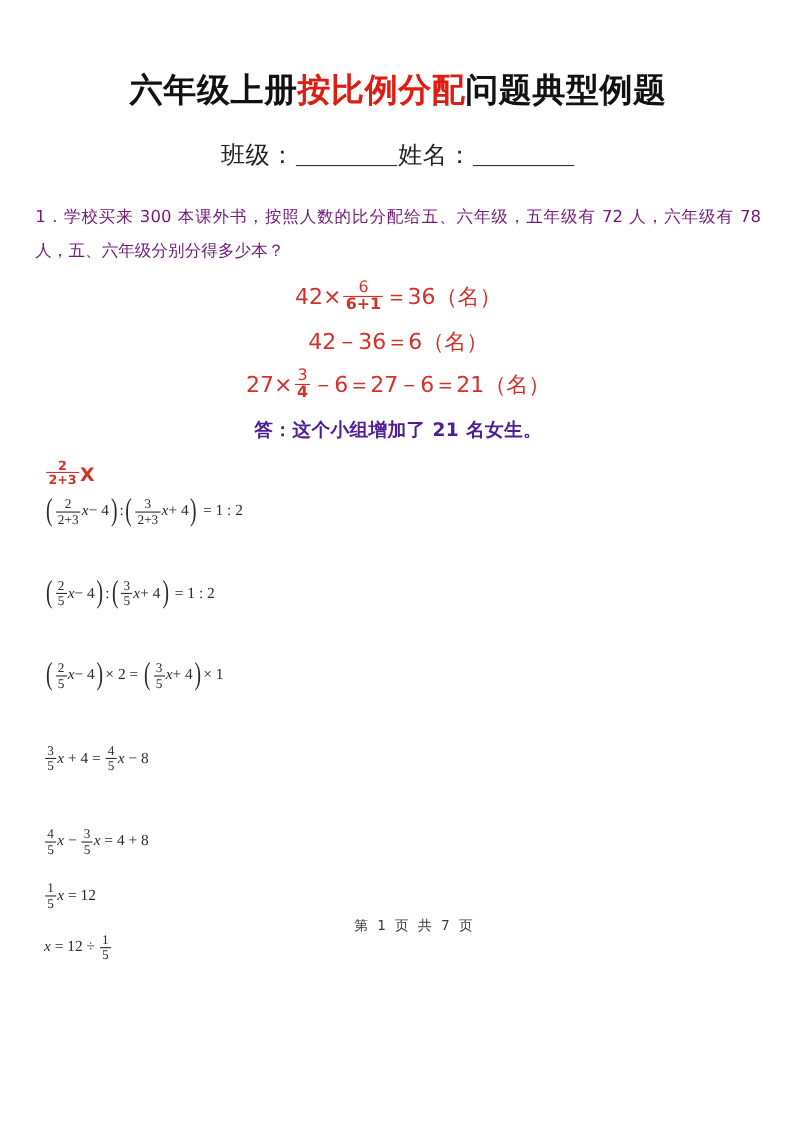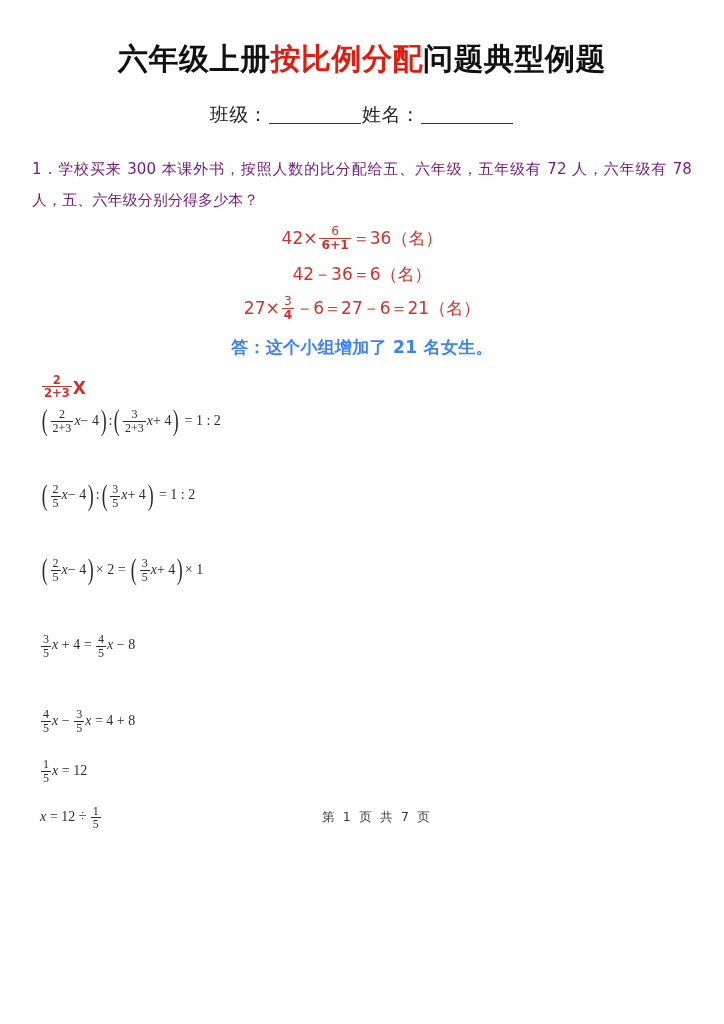--- a/index.html
+++ b/index.html
@@ -14,20 +14,21 @@
     font-family: "Liberation Serif", "DejaVu Serif", serif;
     color: #1a1a1a;
     overflow: hidden;
   }
   .page {
     position: relative;
     width: 724px;
     height: 852px;
     box-sizing: border-box;
     padding: 0 32px;
+    margin-top: 24px;
   }
 
   
   .doc-title {
     text-align: center;
     font-family: "DejaVu Sans", "Liberation Sans", sans-serif;
     font-weight: bold;
     font-size: 30px;
     letter-spacing: 0.5px;
     margin: 0;
@@ -35,21 +36,21 @@
     line-height: 1.28;
     white-space: nowrap;
   }
   .doc-title .seg-red { color: #e01b10; }
   .doc-title .seg-black { color: #111111; }
 
   
   .nameline {
     text-align: center;
     font-family: "DejaVu Sans", "Liberation Sans", sans-serif;
-    font-size: 19px;
+    font-size: 22px;
     color: #222;
     margin-top: 24px;
     letter-spacing: 0.4px;
   }
   .nameline .blank {
     display: inline-block;
     border-bottom: 1.6px solid #333;
     width: 92px;
     vertical-align: -3px;
     margin: 0 1px;
@@ -67,31 +68,31 @@
   .q1 { margin-top: 26px; }
   .q2 { margin-top: 18px; }
 
   
   .solution {
     color: #d0322a;
     text-align: center;
     font-family: "DejaVu Sans", "Liberation Sans", sans-serif;
   }
   .sol-line {
-    font-size: 17px;
+    font-size: 20px;
     margin-top: 9px;
     line-height: 1.5;
     white-space: nowrap;
   }
   .sol-line.first { margin-top: 11px; }
   .sol-answer {
     font-size: 17px;
     font-weight: bold;
     margin-top: 13px;
-    color: #3b82f6;
+    color: #4c1d95;
     letter-spacing: 0.3px;
   }
 
   
   .frac {
     display: inline-block;
     vertical-align: middle;
     text-align: center;
     line-height: 1.05;
     margin: 0 2px;

